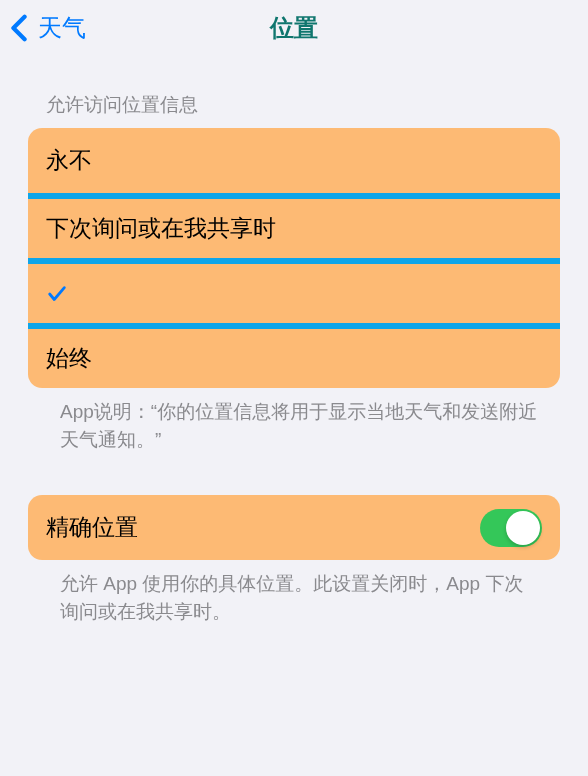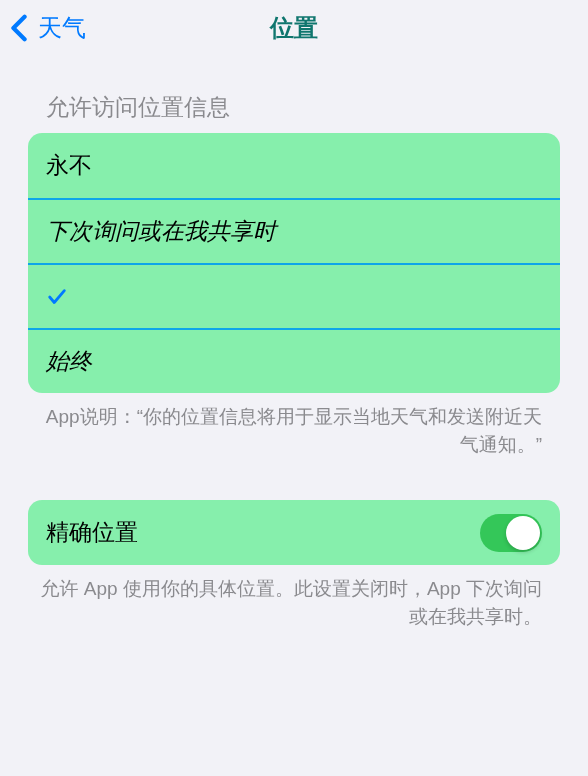--- a/index.html
+++ b/index.html
@@ -42,58 +42,56 @@
     .nav-title {
       position: absolute;
       left: 50%;
       transform: translateX(-50%);
       font-size: 24px;
       font-weight: 600;
       color: #0f766e;
     }
     .section-header {
       padding: 36px 46px 10px 46px;
-      font-size: 23px;
+      font-size: 19px;
       color: #8a8a8e;
     }
     .group {
       margin: 0 28px;
-      background: #86efac;
+      background: #fdba74;
       border-radius: 14px;
       overflow: hidden;
     }
     .cell {
       display: flex;
       align-items: center;
       justify-content: space-between;
       min-height: 65px;
       padding: 0 18px;
       font-size: 23px;
       color: #000;
       cursor: pointer;
     }
     .cell + .cell {
-      border-top: 2px solid #0ea5e9;
-      font-style: italic;
+      border-top: 6px solid #0ea5e9;
     }
     .checkmark {
       color: #007aff;
       display: flex;
       align-items: center;
     }
     .checkmark svg {
       width: 22px;
       height: 22px;
     }
     .section-footer {
-      padding: 10px 46px 0 38px;
+      padding: 10px 46px 0 60px;
       font-size: 19px;
       color: #8a8a8e;
       line-height: 1.45;
-      text-align: right;
     }
     .spacer {
       height: 42px;
     }
     .toggle {
       width: 62px;
       height: 38px;
       background: #34c759;
       border-radius: 19px;
       position: relative;

